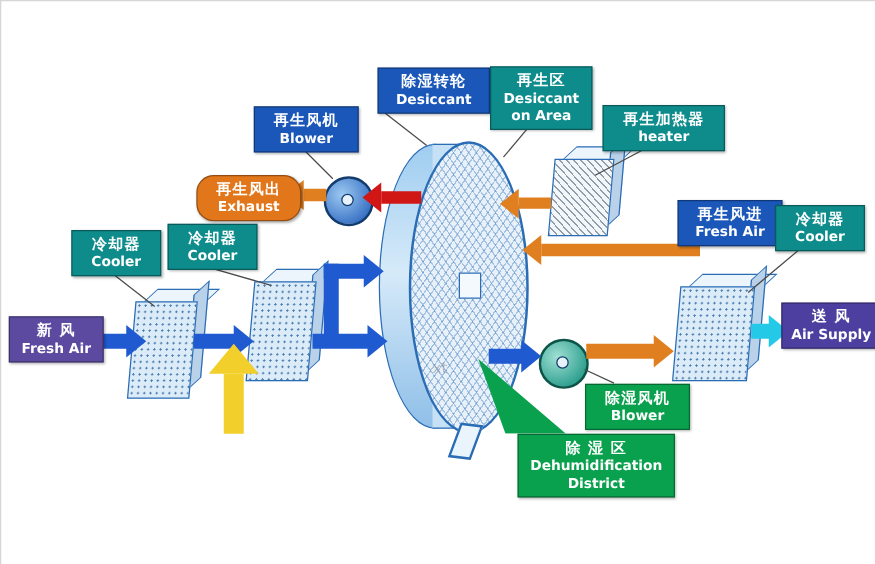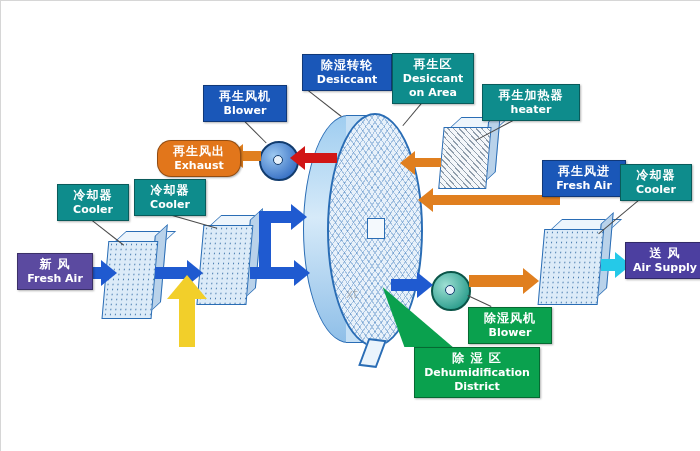--- a/index.html
+++ b/index.html
@@ -151,21 +151,21 @@
 
   <div class="conn" style="left:90px;top:218px;width:42px;transform:rotate(38deg);"></div>
   <div class="conn" style="left:168px;top:213px;width:50px;transform:rotate(16deg);"></div>
   <div class="conn" style="left:243px;top:119px;width:32px;transform:rotate(45deg);"></div>
   <div class="conn" style="left:306px;top:88px;width:44px;transform:rotate(38deg);"></div>
   <div class="conn" style="left:424px;top:99px;width:34px;transform:rotate(130deg);"></div>
   <div class="conn" style="left:516px;top:118px;width:46px;transform:rotate(152deg);"></div>
   <div class="conn" style="left:640px;top:198px;width:55px;transform:rotate(140deg);"></div>
   <div class="conn" style="left:490px;top:306px;width:26px;transform:rotate(205deg);"></div>
 
-  <div class="label bg-purple" style="left:16px;top:252px;width:66px;">
+  <div class="label bg-purple" style="left:6px;top:252px;width:66px;">
     <span class="zh">新 风</span>
     <span class="en">Fresh Air</span>
   </div>
 
   <div class="label bg-teal" style="left:56px;top:183px;width:62px;">
     <span class="zh">冷却器</span>
     <span class="en">Cooler</span>
   </div>
 
   <div class="label bg-teal" style="left:133px;top:178px;width:62px;">

